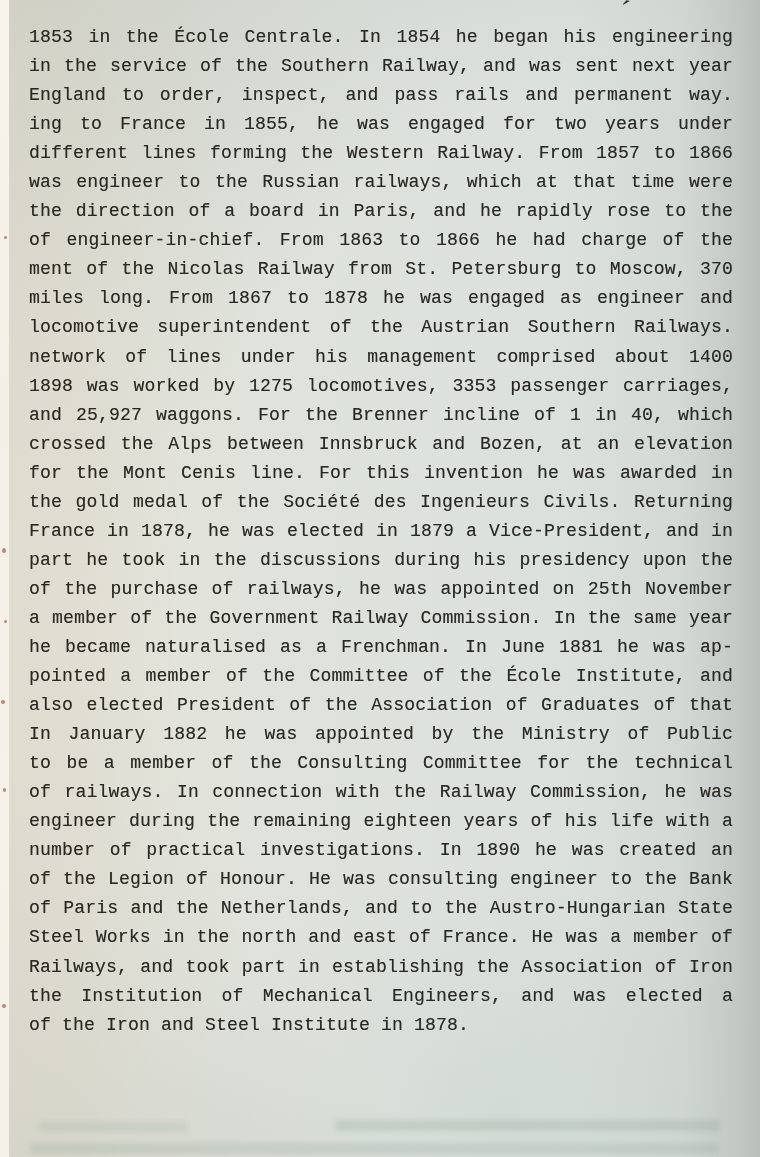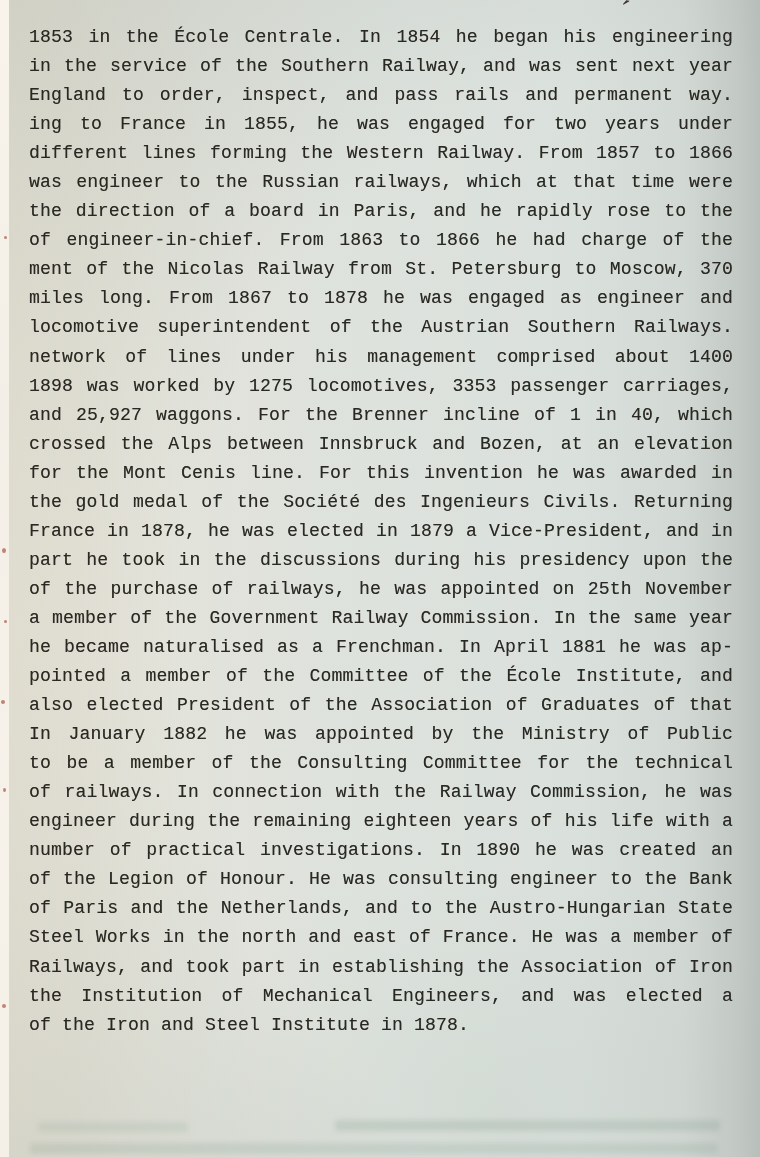--- a/index.html
+++ b/index.html
@@ -111,21 +111,21 @@
       <div class="text-line">network of lines under his management comprised about 1400 miles,</div>
       <div class="text-line">1898 was worked by 1275 locomotives, 3353 passenger carriages,</div>
       <div class="text-line">and 25,927 waggons.  For the Brenner incline of 1 in 40, which</div>
       <div class="text-line">crossed the Alps between Innsbruck and Bozen, at an elevation of</div>
       <div class="text-line">for the Mont Cenis line.  For this invention he was awarded in 1877</div>
       <div class="text-line">the gold medal of the Société des Ingenieurs Civils.  Returning to</div>
       <div class="text-line">France in 1878, he was elected in 1879 a Vice-President, and in 1880</div>
       <div class="text-line">part he took in the discussions during his presidency upon the subject</div>
       <div class="text-line">of the purchase of railways, he was appointed on 25th November 1880</div>
       <div class="text-line">a member of the Government Railway Commission.  In the same year</div>
-      <div class="text-line">he became naturalised as a Frenchman.  In April 1881 he was ap-</div>
+      <div class="text-line">he became naturalised as a Frenchman.  In June 1881 he was ap-</div>
       <div class="text-line">pointed a member of the Committee of the École Institute, and was</div>
       <div class="text-line">also elected President of the Association of Graduates of that school.</div>
       <div class="text-line">In January 1882 he was appointed by the Ministry of Public Works</div>
       <div class="text-line">to be a member of the Consulting Committee for the technical working</div>
       <div class="text-line">of railways.  In connection with the Railway Commission, he was</div>
       <div class="text-line">engineer during the remaining eighteen years of his life with a large</div>
       <div class="text-line">number of practical investigations.  In 1890 he was created an officer</div>
       <div class="text-line">of the Legion of Honour.  He was consulting engineer to the Bank</div>
       <div class="text-line">of Paris and the Netherlands, and to the Austro-Hungarian State</div>
       <div class="text-line">Steel Works in the north and east of France.  He was a member of</div>

